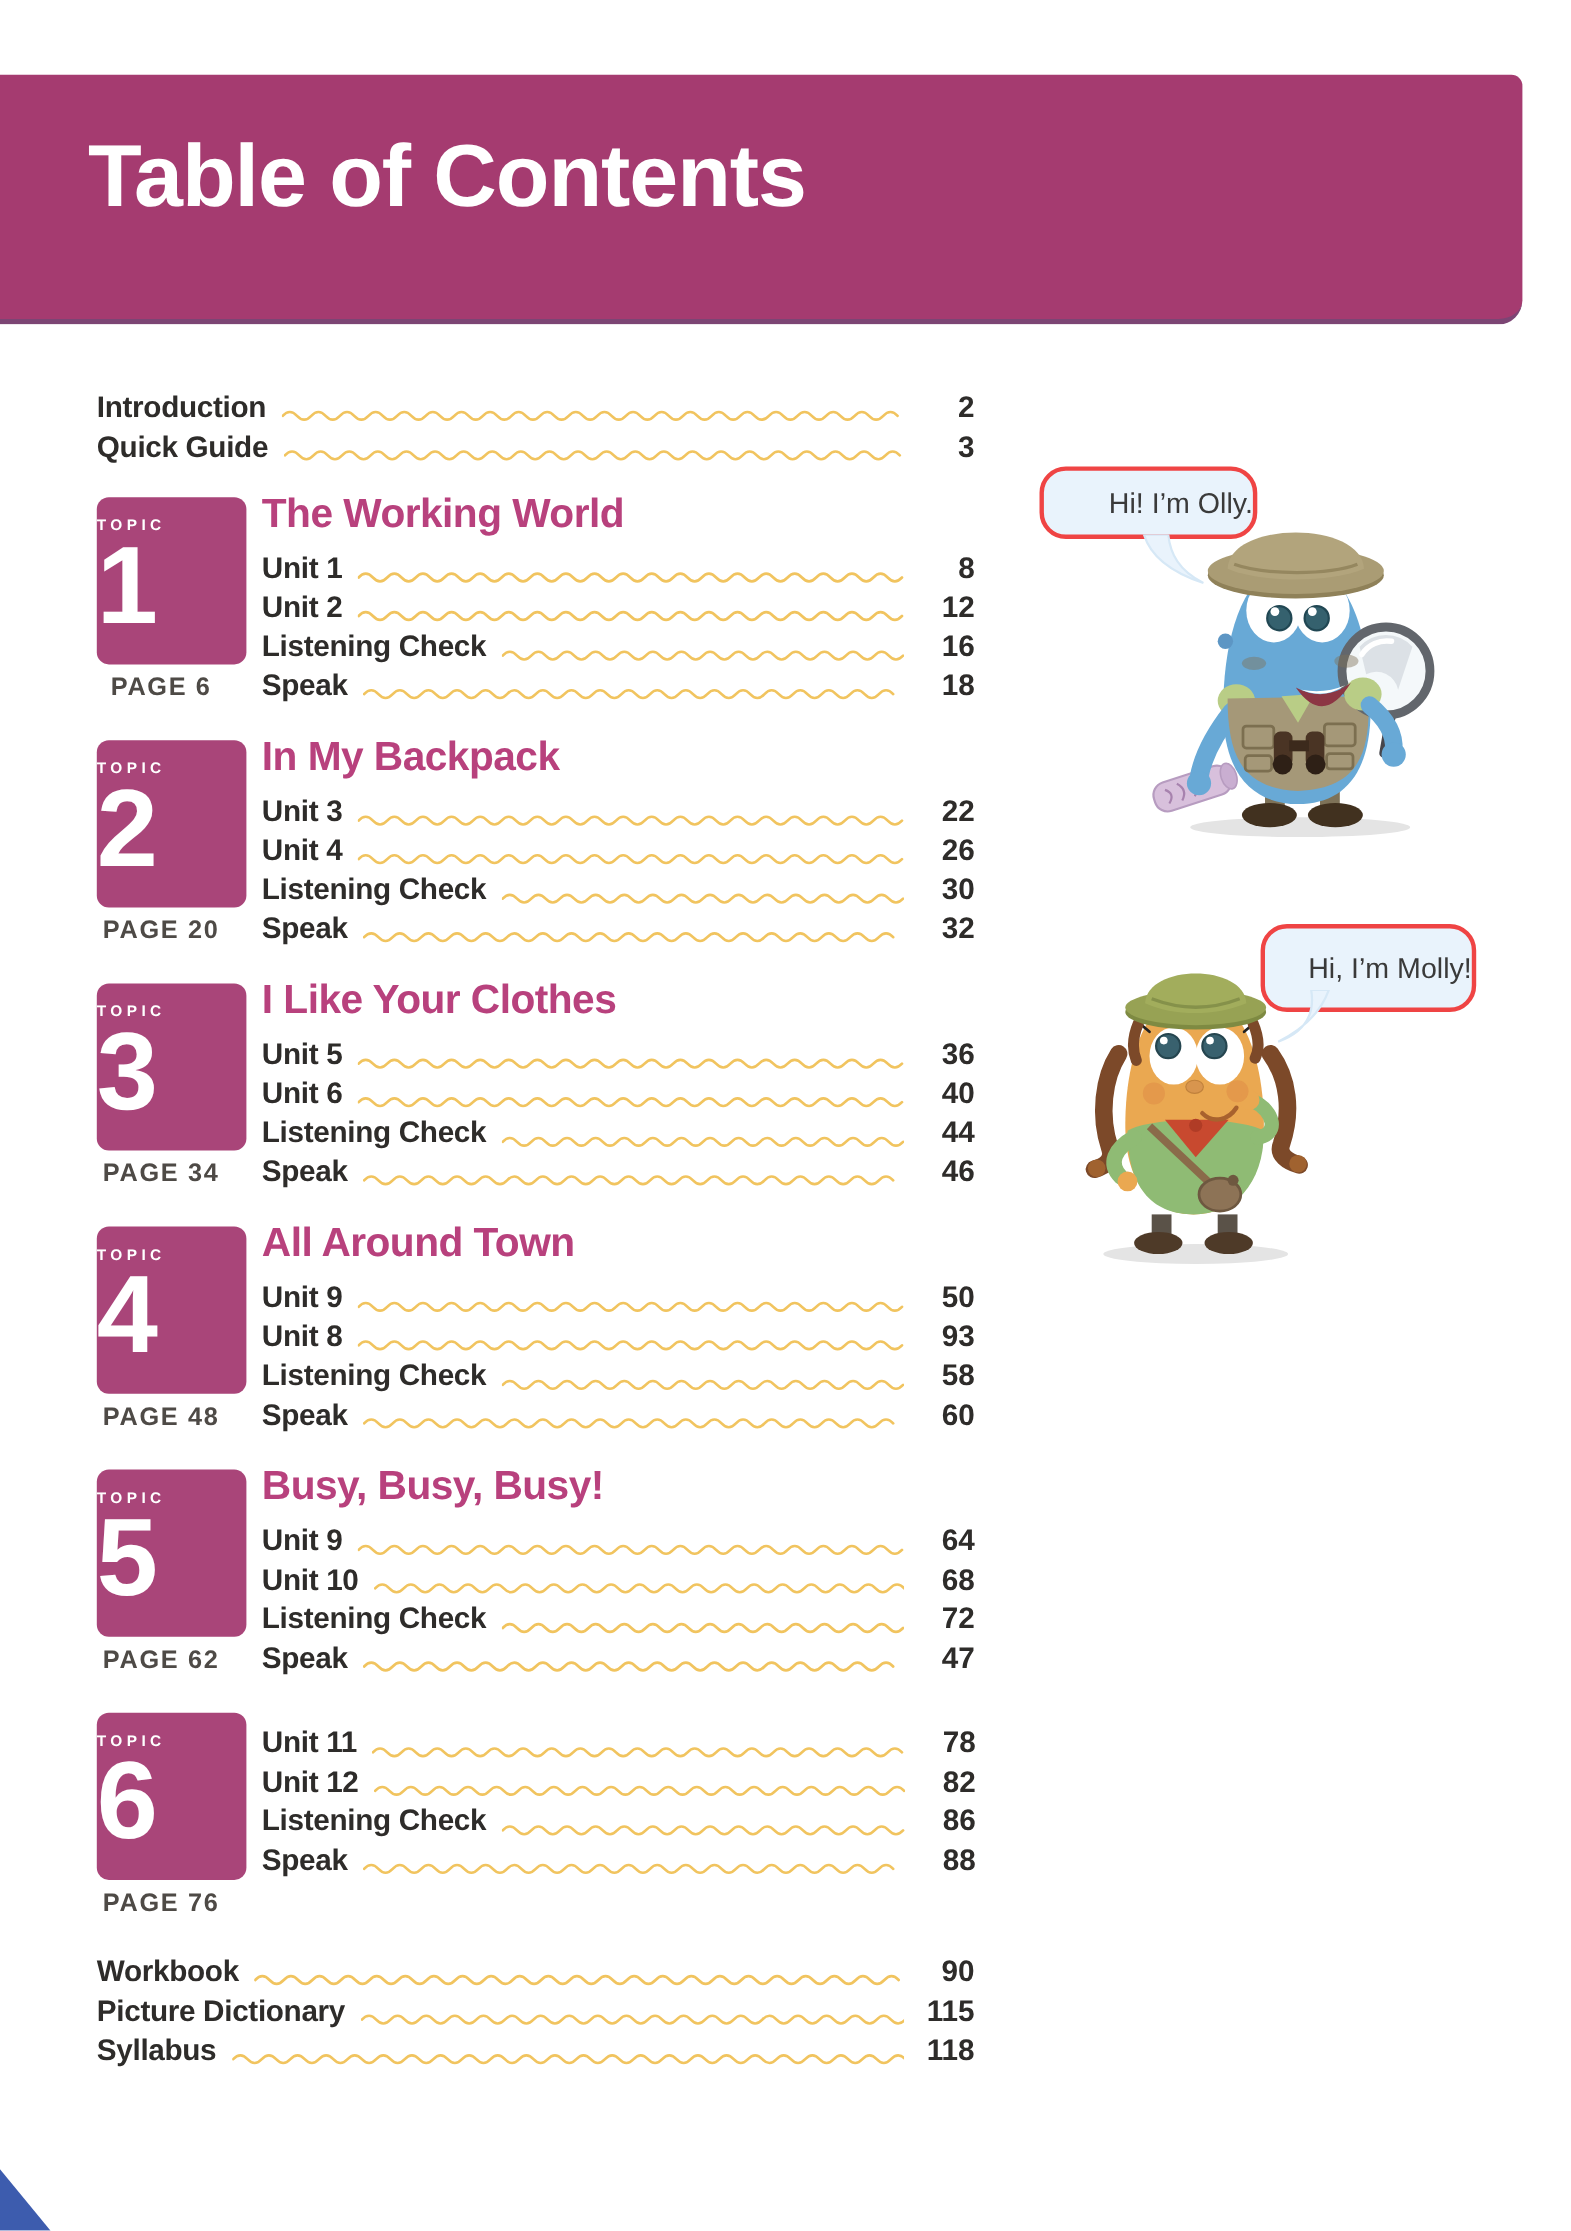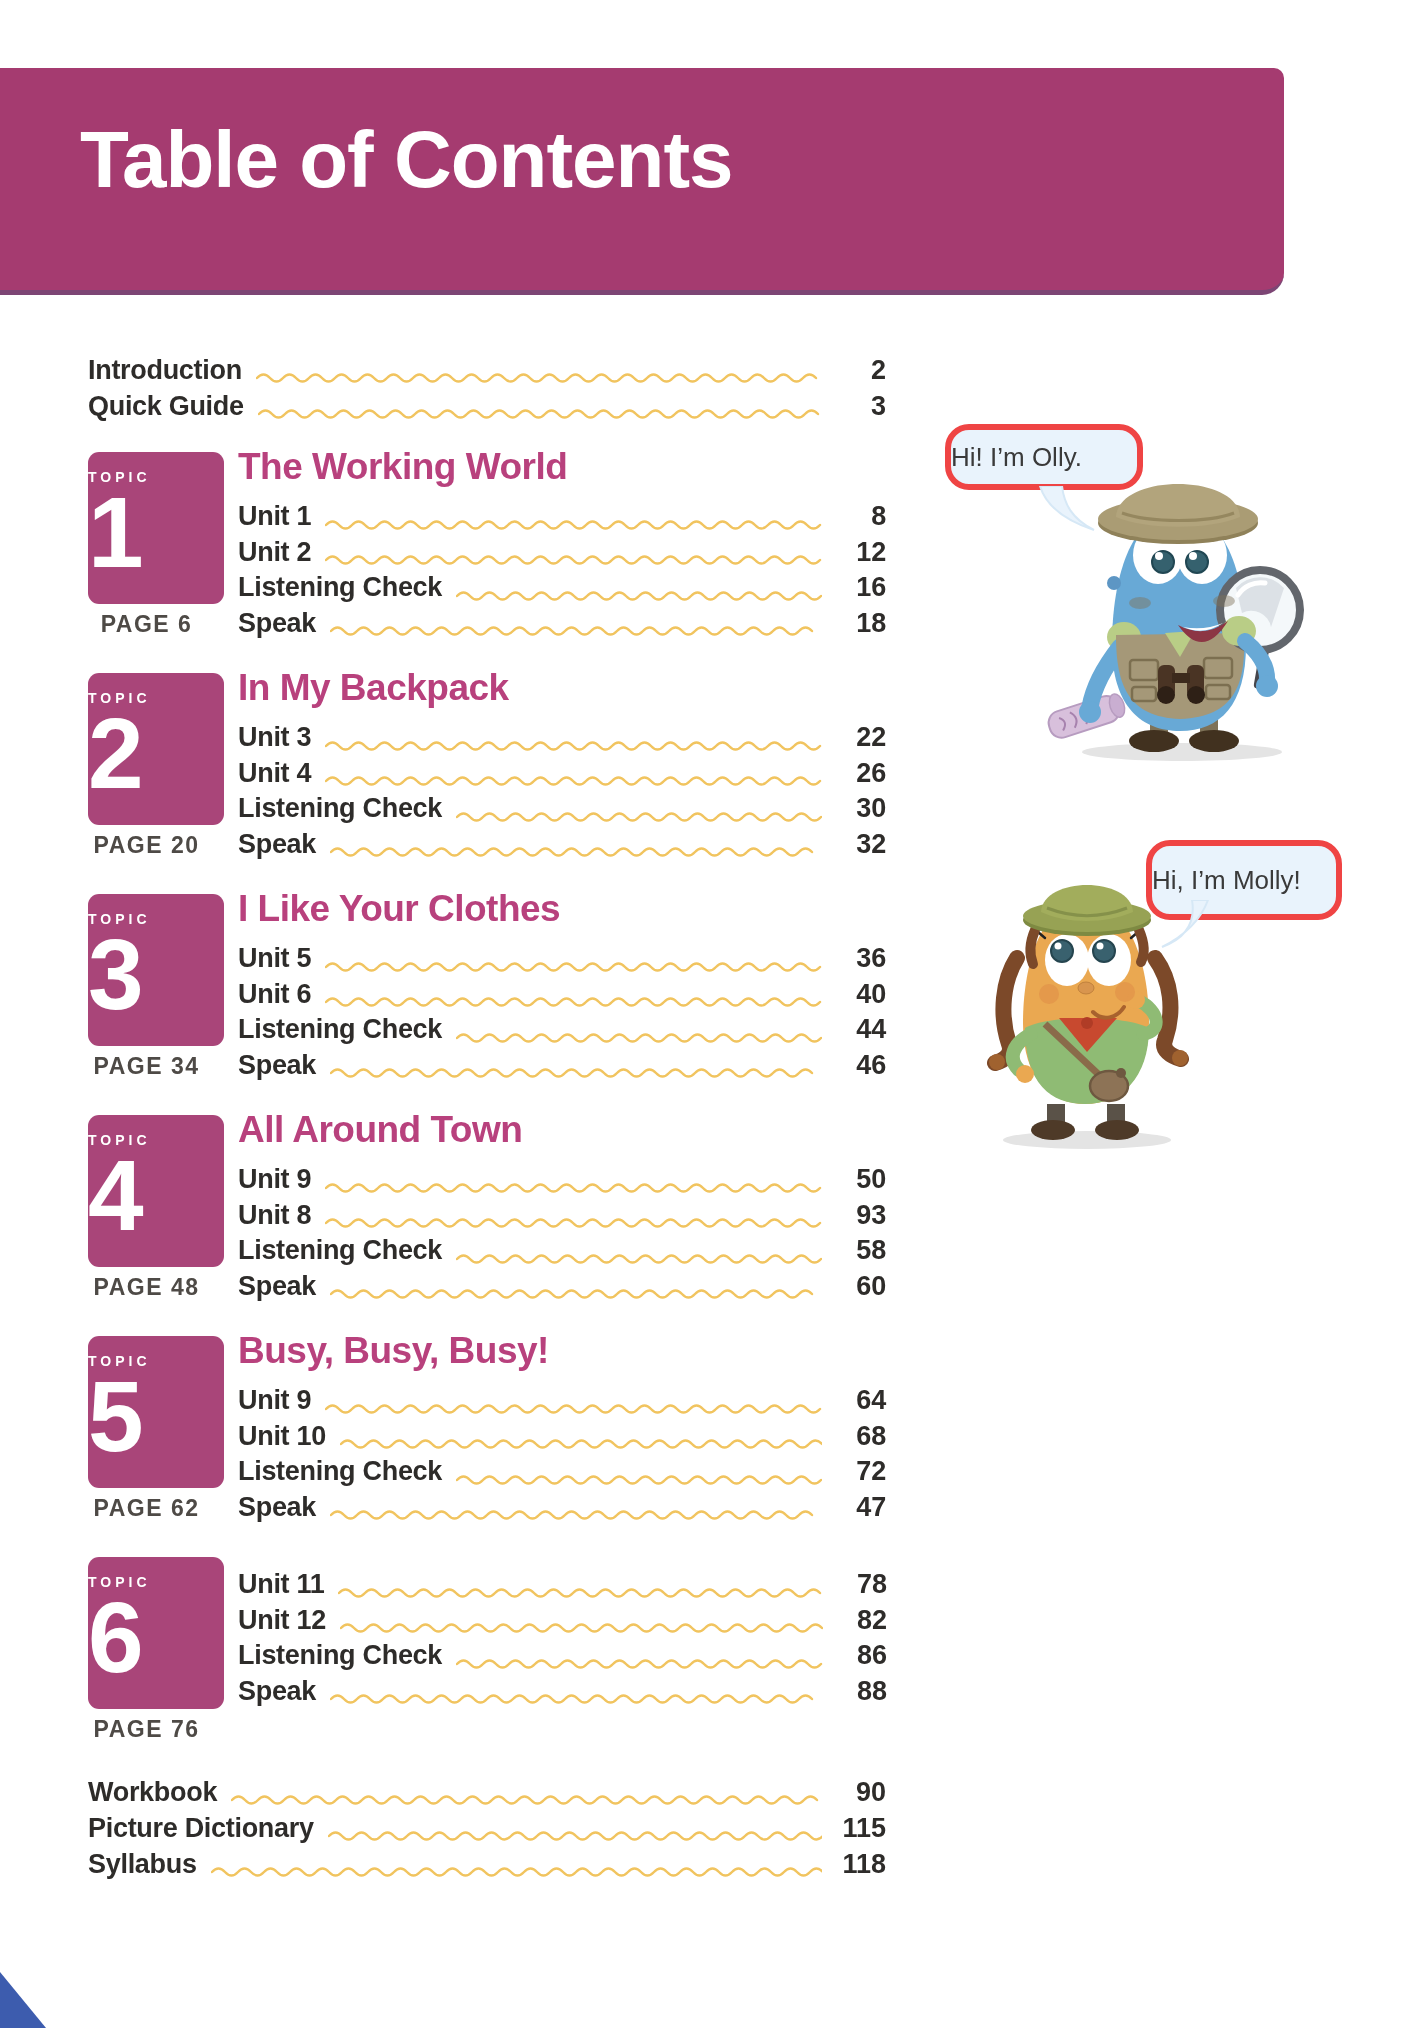--- a/index.html
+++ b/index.html
@@ -3,21 +3,21 @@
 <meta charset="utf-8">
 <style>
   html,body { margin:0; padding:0; background:#fff; }
   .page {
     position:relative; width:1428px; height:2028px; background:#ffffff;
     overflow:hidden; font-family:"Liberation Sans", sans-serif;
   }
 
   
   .banner {
-    position:absolute; left:0; top:68px; width:1284px; height:227px;
+    position:absolute; left:0; top:68px; width:1384px; height:227px;
     background:#a53b70; border-bottom:5px solid #7c4574;
     border-radius:0 10px 22px 0; box-sizing:border-box;
     display:flex; align-items:center; padding-left:80px;
   }
   .banner h1 {
     margin:0; margin-top:-38px; color:#ffffff; font-size:80px; font-weight:bold;
     letter-spacing:-1px;
   }
 
   
@@ -41,22 +41,22 @@
   }
   .topic-title {
     font-size:37px; font-weight:bold; color:#b8417d; line-height:44px;
     margin-top:-7px; white-space:nowrap; letter-spacing:-0.5px;
   }
   .topic-rows { margin-top:10px; }
   .topic-rows .toc-row { height:35.5px; }
 
   
   .bubble {
-    position:absolute; background:#e9f3fc; border:6px solid #ef4444;
-    border-radius:24px; display:flex; align-items:center; justify-content:flex-start;
+    position:absolute; background:#e9f3fc; border:4px solid #ef4444;
+    border-radius:24px; display:flex; align-items:center; justify-content:flex-end;
     font-size:26px; color:#3a3a3a; box-sizing:border-box;
   }
   .bubble-olly { left:945px; top:424px; width:198px; height:66px; }
   .bubble-molly { left:1146px; top:840px; width:196px; height:80px; }
   .bubble-tail { position:absolute; }
   .tail-olly { left:1032px; top:486px; }
   .tail-molly { left:1158px; top:900px; }
 
   .char-svg { position:absolute; }
   .olly-svg { left:1030px; top:455px; }

